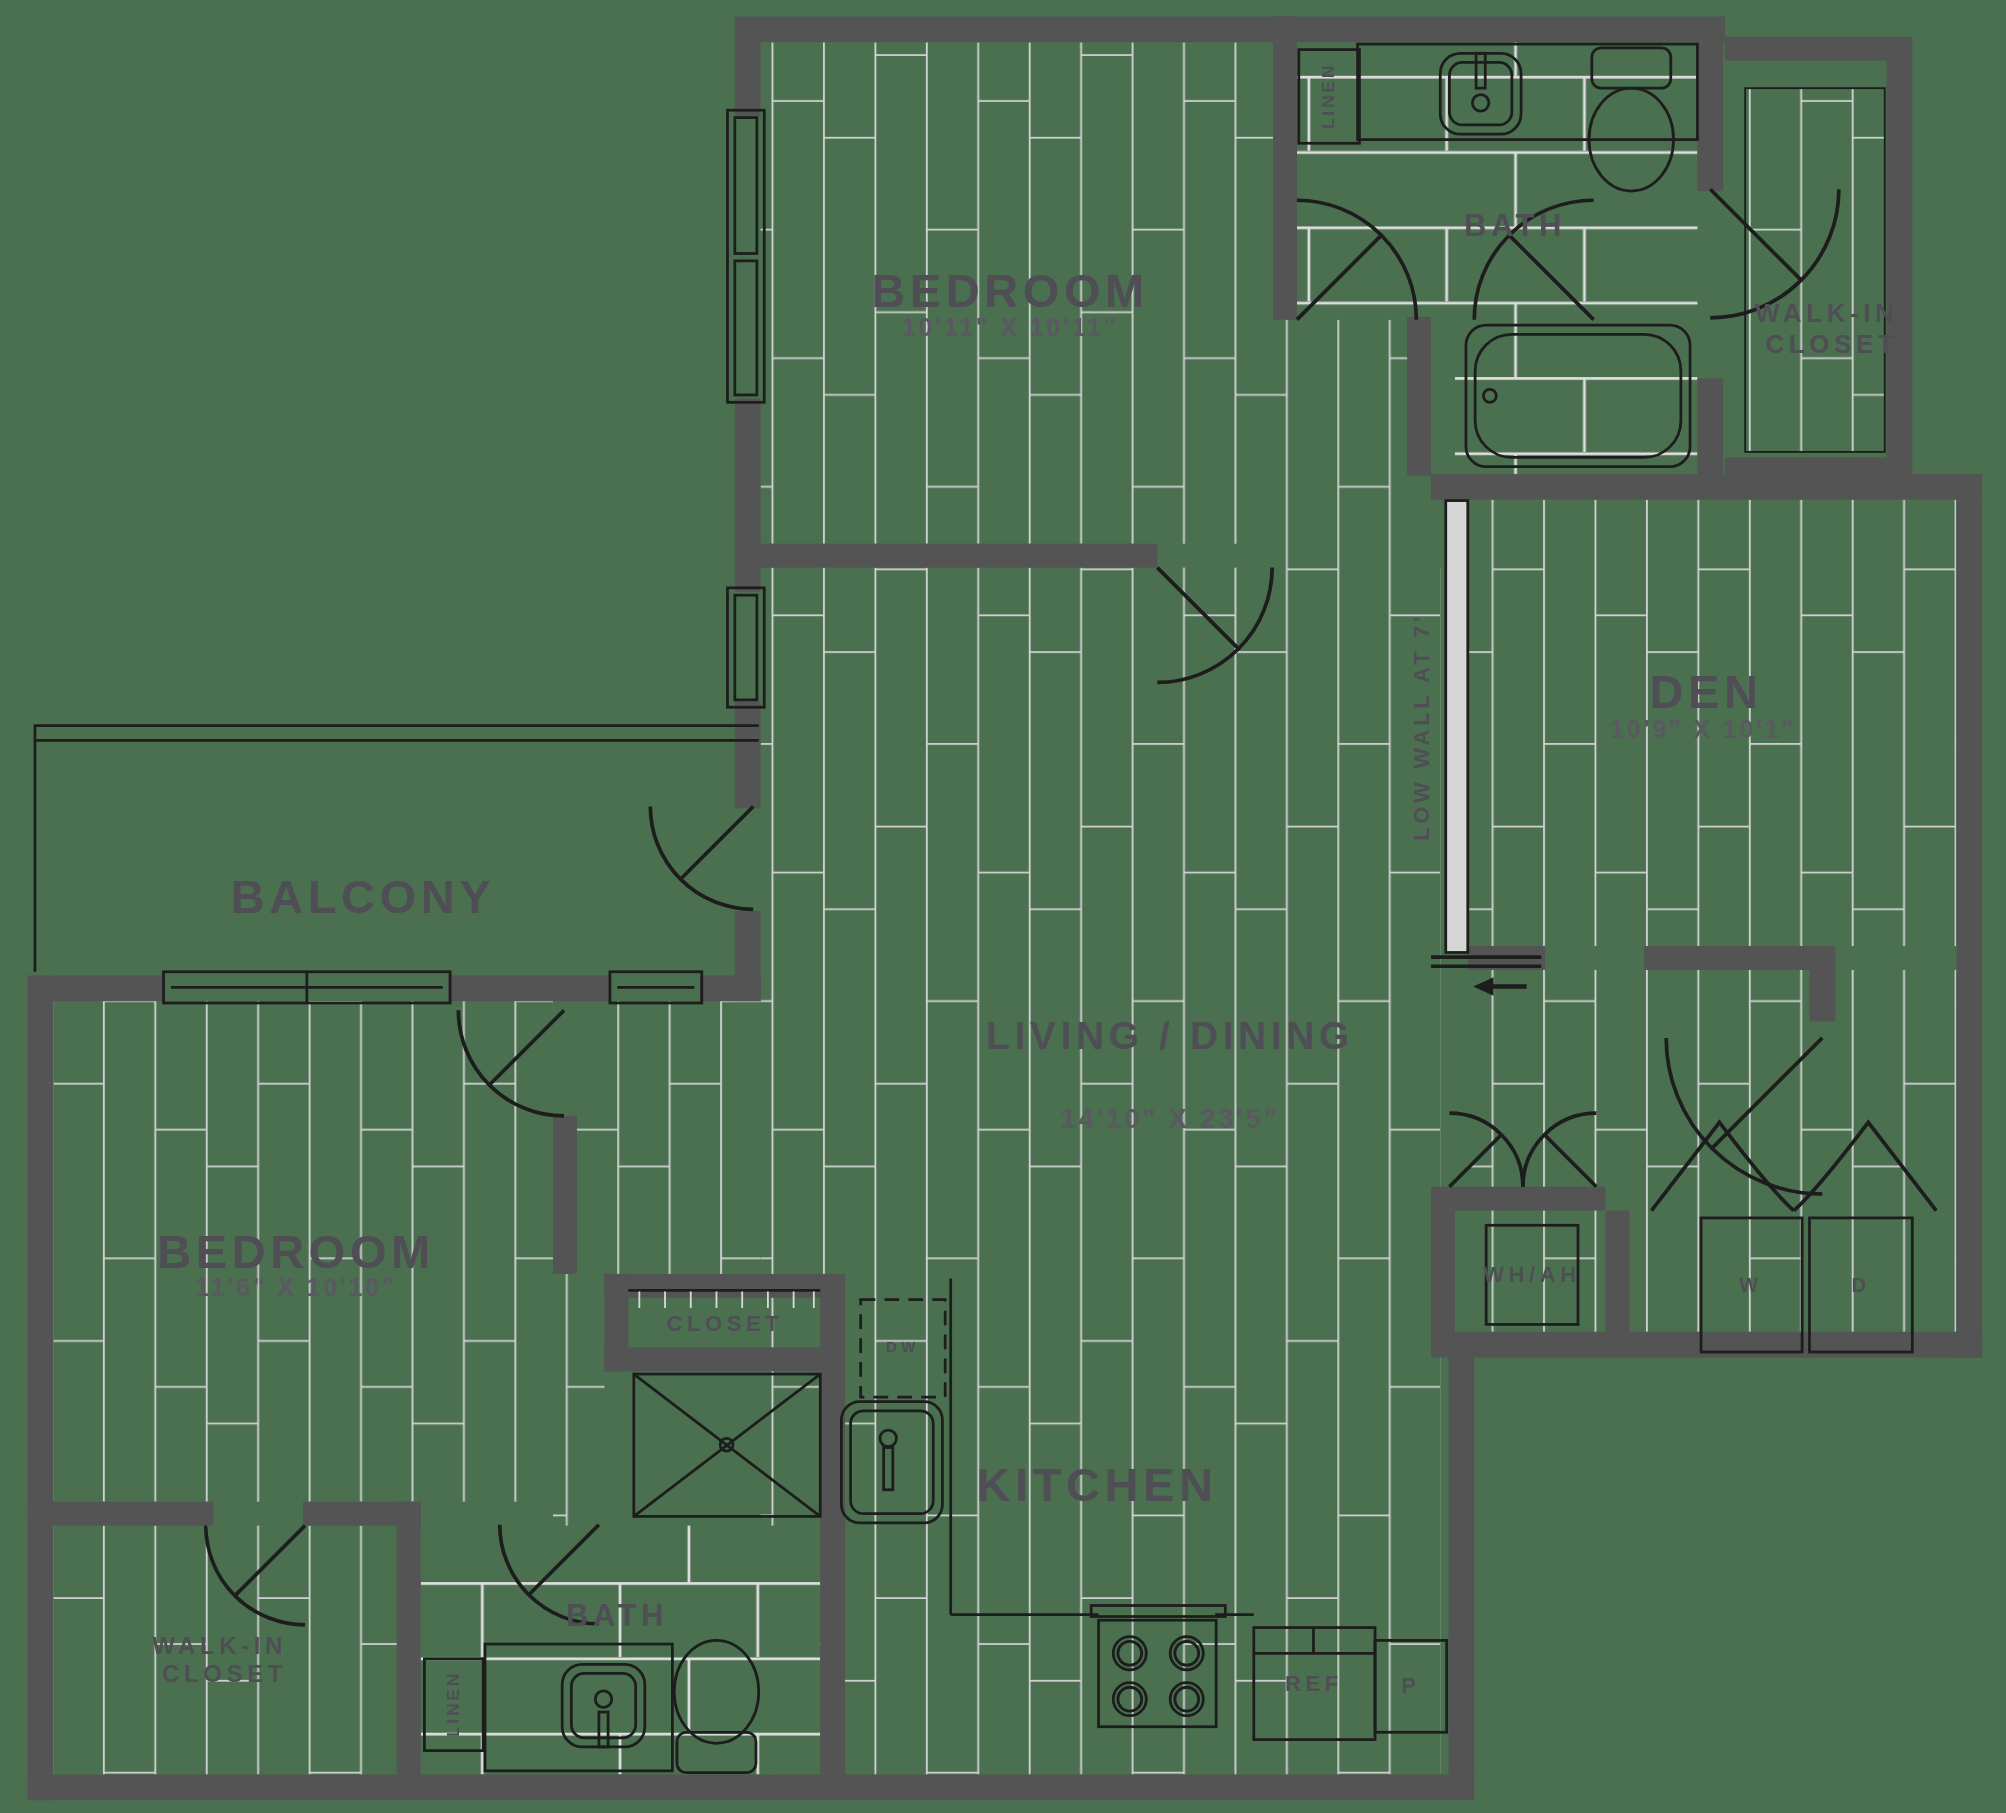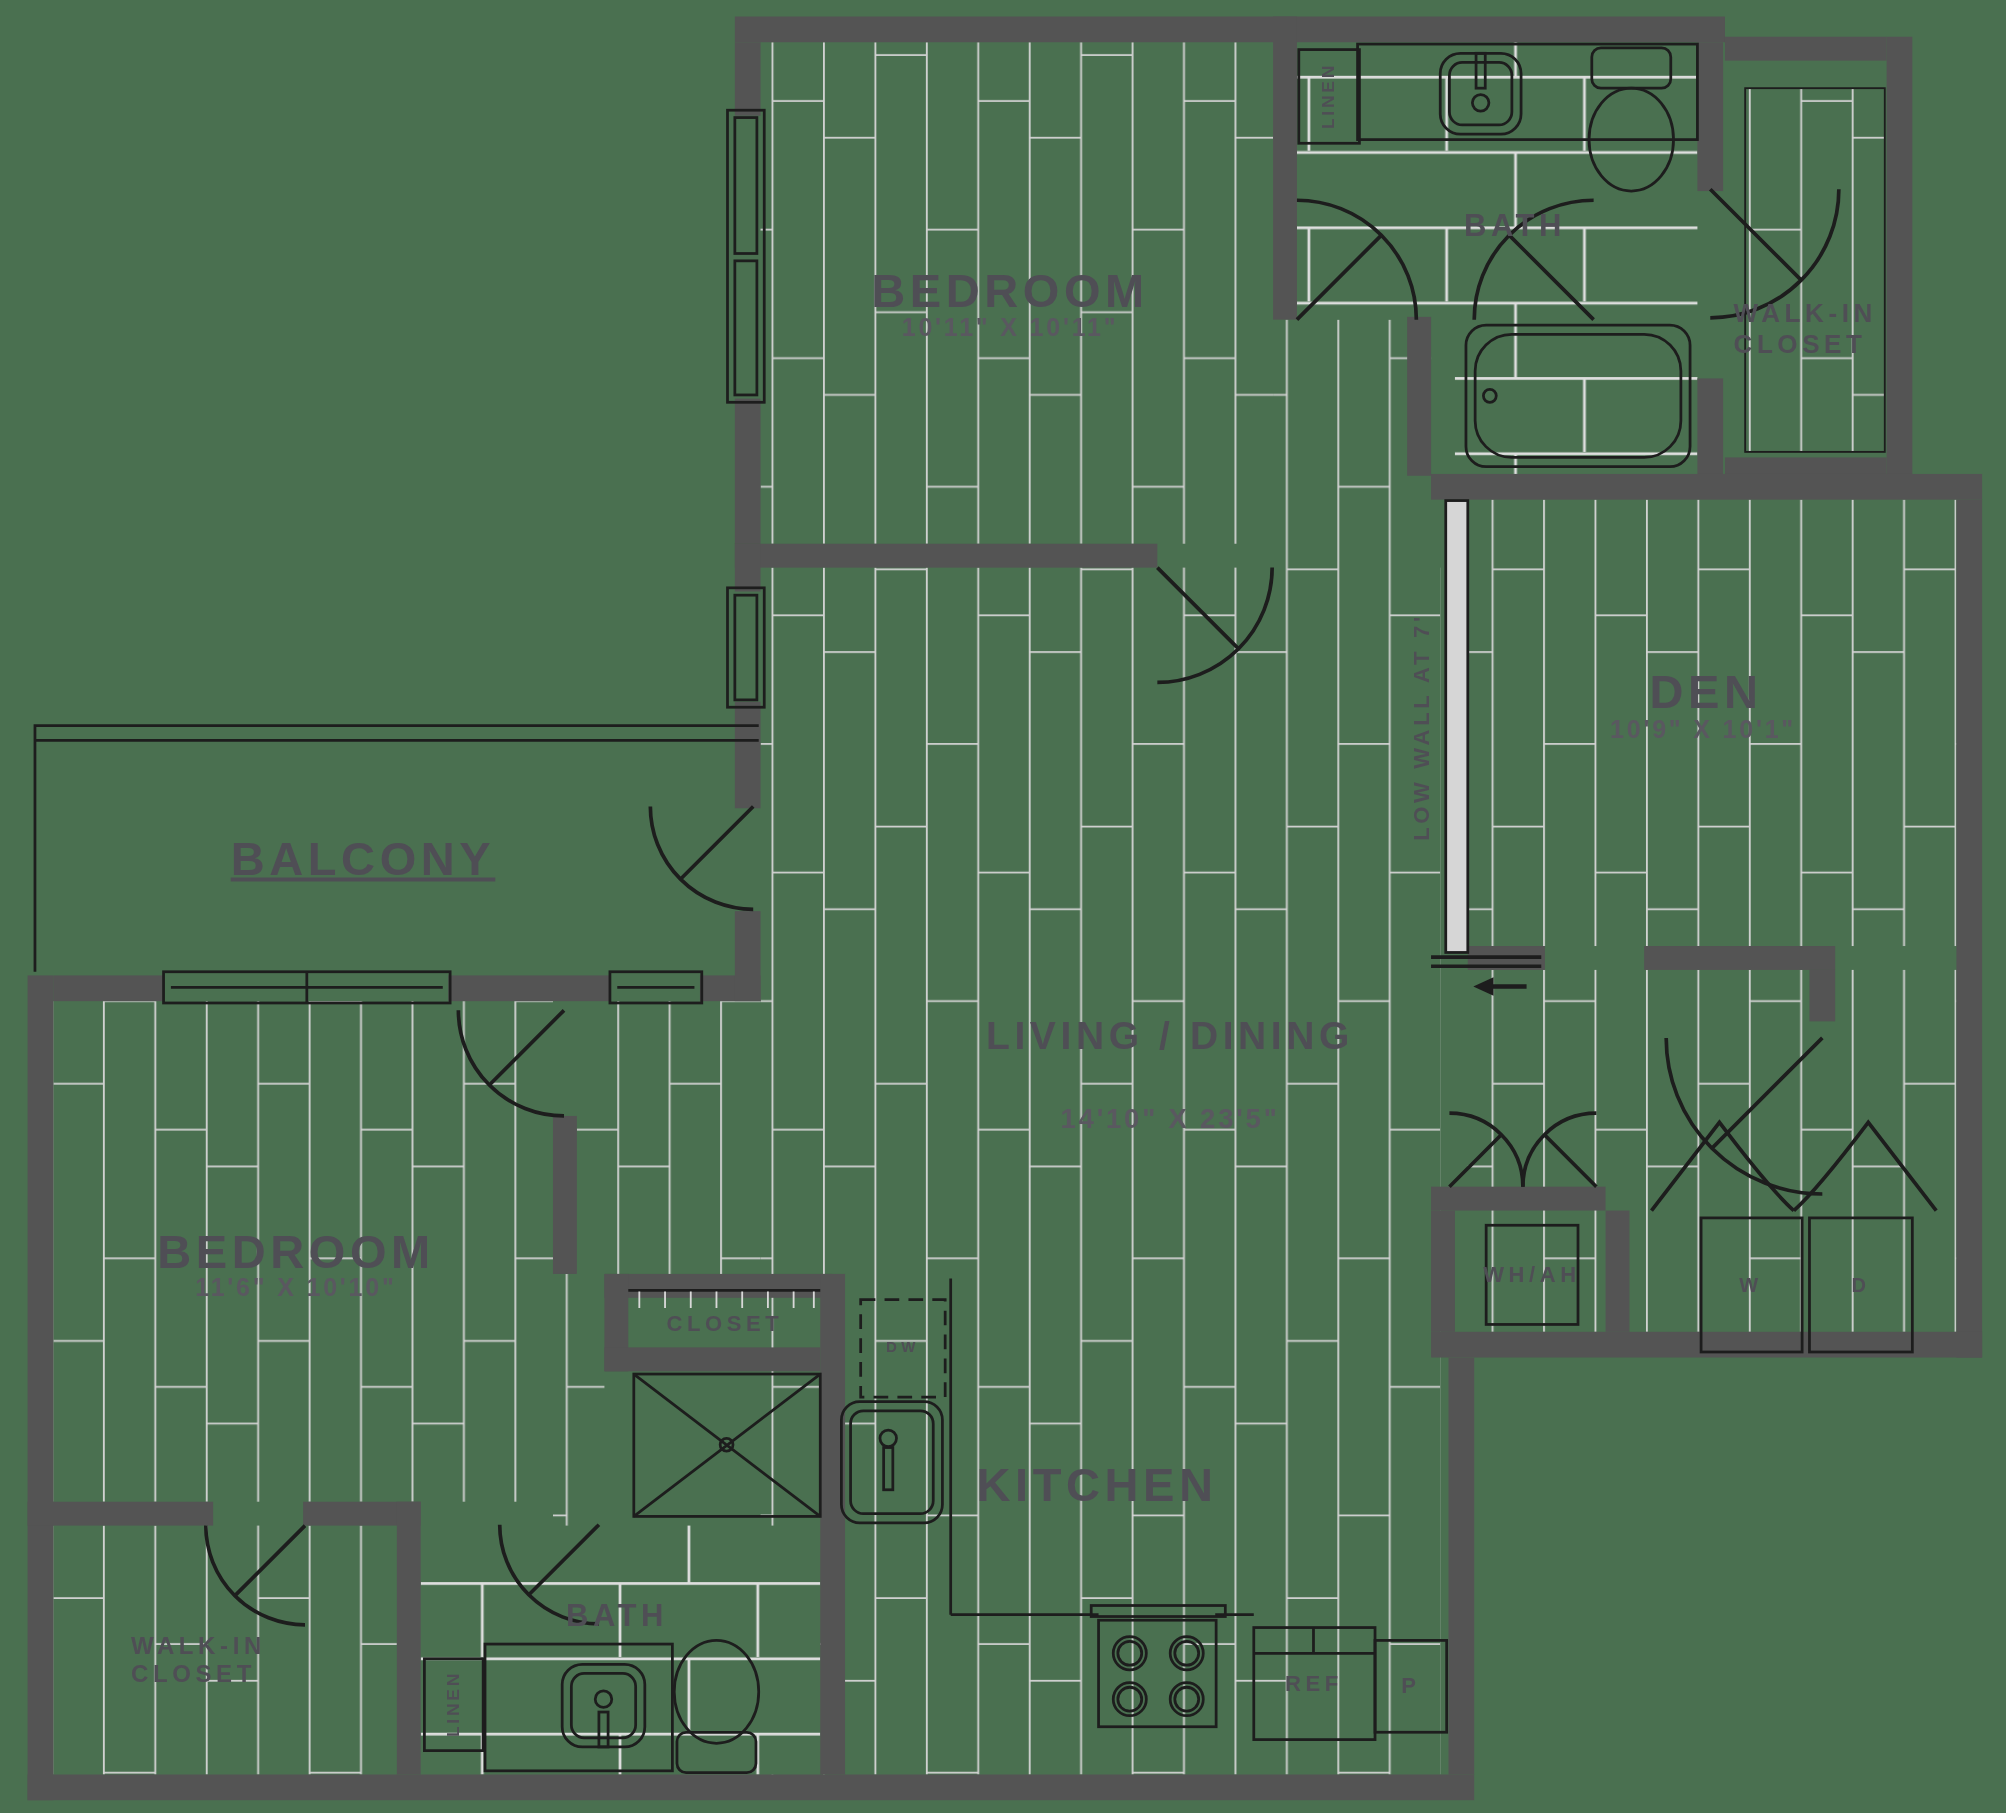--- a/index.html
+++ b/index.html
@@ -2,21 +2,21 @@
 <html style="font-size:14.7px"><head>
 <meta charset="utf-8">
 <style>
   html,body{margin:0;padding:0;background:#4A7050;}
   .plan{position:relative;width:2007px;height:1814px;background:#4A7050;overflow:hidden;
         font-family:"Liberation Sans", sans-serif;}
   .plan svg{position:absolute;left:0;top:0;}
   .lbl{position:absolute;transform:translate(-50%,-50%);color:#4F4E55;font-weight:bold;
        letter-spacing:4.6px;white-space:nowrap;z-index:5;}
   .lbl.dim{color:#5A5860;font-weight:bold;letter-spacing:2.8px;}
-  .lbl.wrap{white-space:normal;text-align:left;line-height:1.18;}
+  .lbl.wrap{white-space:normal;text-align:right;line-height:1.18;}
   .lbl.vert{transform:translate(-50%,-50%) rotate(-90deg);}
   .fs42{font-size:39px;} .fs38{font-size:47px;} .fs34{font-size:31px;} .fs30{font-size:27.5px;}
   .fs28{font-size:26px;} .fs27{font-size:25px;} .fs26{font-size:24px;} .fs24{font-size:22px;}
   .fs22{font-size:20px;} .fs20{font-size:15px;} .fs19{font-size:17.4px;}
 </style>
 </head>
 <body>
 
 <div class="plan">
 
@@ -221,21 +221,21 @@
   <div class="lbl fs38" style="left:1010px;top:290px;">BEDROOM</div>
   <div class="lbl dim fs27" style="left:1010px;top:327px;">10'11" X 10'11"</div>
 
   <div class="lbl fs34" style="left:1515px;top:226px;">BATH</div>
 
   <div class="lbl wrap fs28" style="left:1816px;top:329px;width:165px;">WALK-IN CLOSET</div>
 
   <div class="lbl fs38" style="left:1698px;top:691px;margin-left:8px;">DEN</div>
   <div class="lbl dim fs27" style="left:1703px;top:729px;">10'9" X 10'1"</div>
 
-  <div class="lbl fs38" style="left:363px;top:858px;text-decoration:underline;">BALCONY</div>
+  <div class="lbl fs38" style="left:363px;top:896px;">BALCONY</div>
 
   <div class="lbl fs42" style="left:1170px;top:1036px;">LIVING / DINING</div>
   <div class="lbl dim fs30" style="left:1170px;top:1119px;">14'10" X 23'5"</div>
 
   <div class="lbl fs38" style="left:296px;top:1251px;">BEDROOM</div>
   <div class="lbl dim fs27" style="left:296px;top:1287px;">11'6" X 10'10"</div>
 
   <div class="lbl wrap fs26" style="left:209px;top:1660px;width:156px;">WALK-IN CLOSET</div>
 
   <div class="lbl fs34" style="left:617px;top:1616px;">BATH</div>

